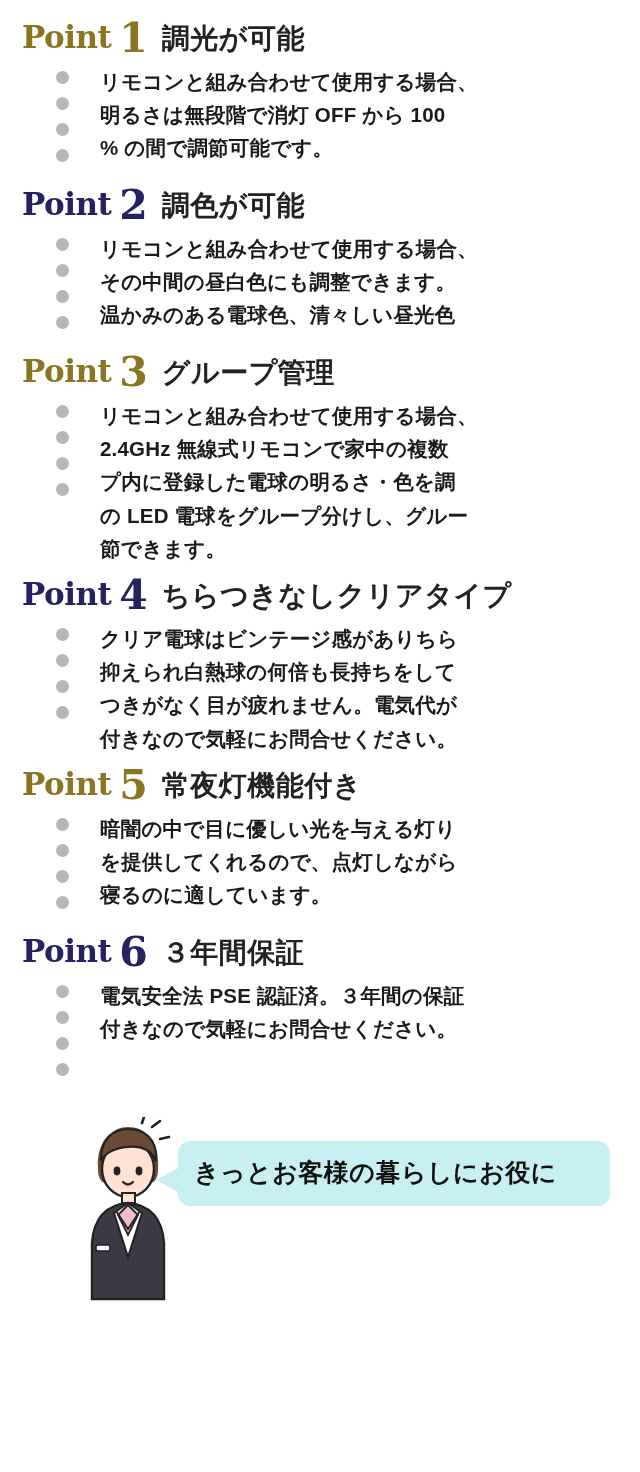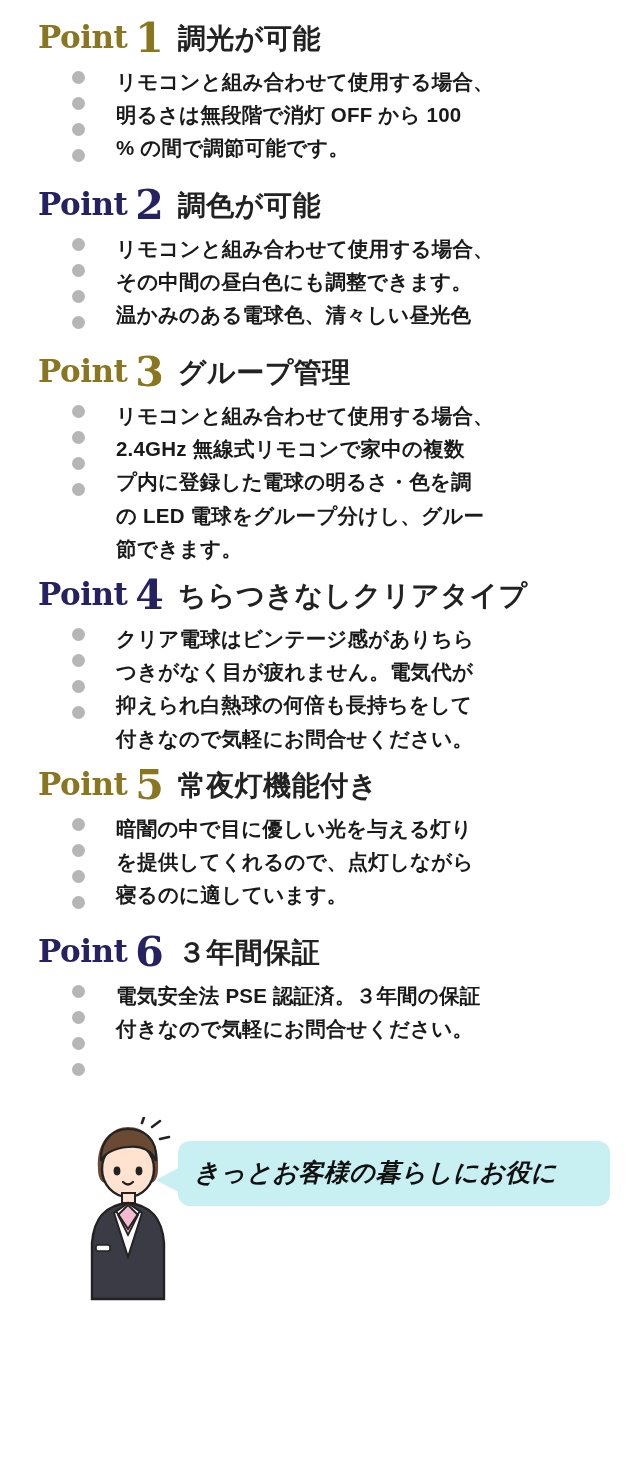--- a/index.html
+++ b/index.html
@@ -19,21 +19,20 @@
     height: 1472px;
     position: relative;
     box-sizing: border-box;
     padding: 14px 0 0 0;
   }
 
   
   .point-block {
     position: relative;
     margin: 0 0 6px 0;
-    padding-left: 16px;
   }
   .point-head {
     display: flex;
     align-items: baseline;
     padding-left: 22px;
     white-space: nowrap;
   }
   .point-word {
     font-family: "DejaVu Serif", serif;
     font-weight: bold;
@@ -91,21 +90,20 @@
     color: #1a1a1a;
     padding-right: 18px;
     letter-spacing: 0.2px;
   }
 
   
   .footer {
     position: relative;
     height: 215px;
     margin-top: 10px;
-    font-style: italic;
   }
   .mascot {
     position: absolute;
     left: 70px;
     top: 18px;
     width: 120px;
     height: 185px;
   }
   .balloon {
     position: absolute;
@@ -213,22 +211,22 @@
         </div>
         <div class="point-body">
           <div class="dots">
             <div class="dot"></div>
             <div class="dot"></div>
             <div class="dot"></div>
             <div class="dot"></div>
           </div>
           <div class="point-text">
             <div>クリア電球はビンテージ感がありちら</div>
+            <div>抑えられ白熱球の何倍も長持ちをして</div>
             <div>つきがなく目が疲れません。電気代が</div>
-            <div>抑えられ白熱球の何倍も長持ちをして</div>
             <div>付きなので気軽にお問合せください。</div>
           </div>
         </div>
       </div>
       <div class="point-block c-gold">
         <div class="point-head">
           <span class="point-word">Point</span>
           <span class="point-num">5</span>
           <span class="point-title">常夜灯機能付き</span>
         </div>

